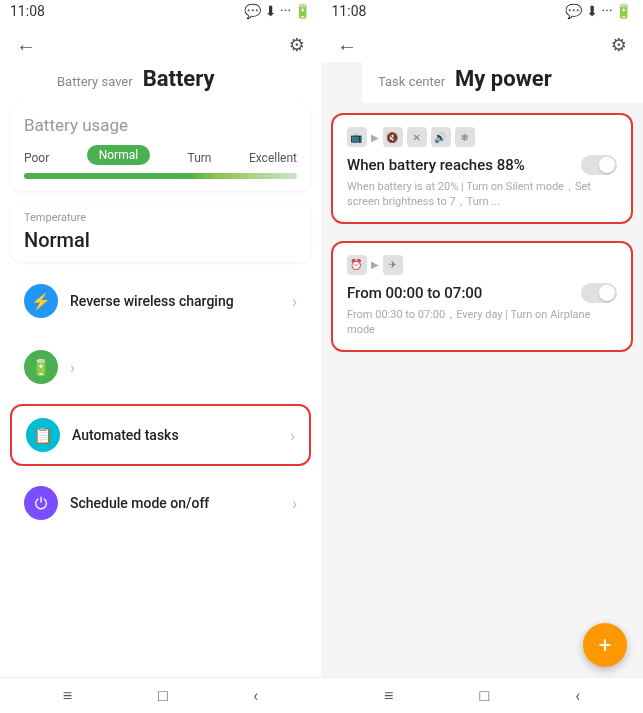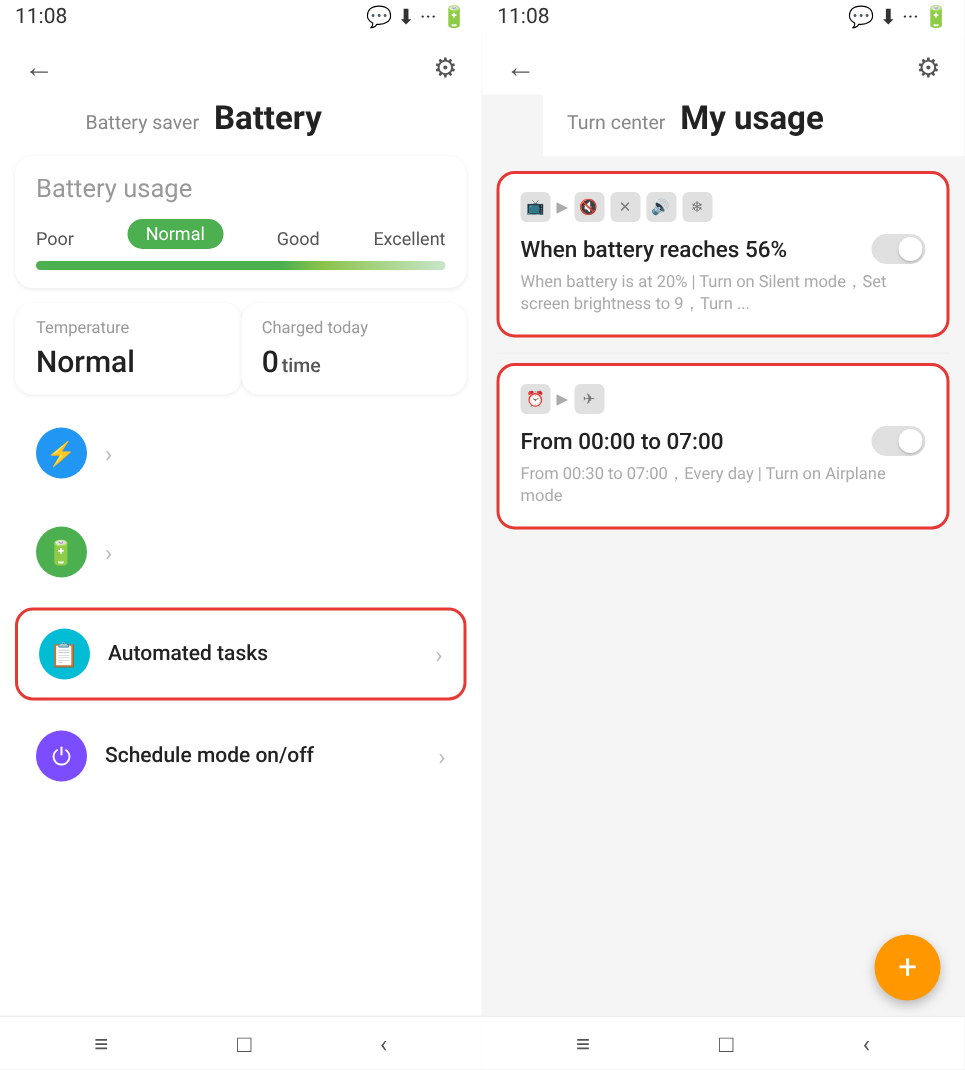--- a/index.html
+++ b/index.html
@@ -372,42 +372,37 @@
     <div class="panel-title-row">
       <span class="panel-title-small">Battery saver</span>
       <span class="panel-title-big">Battery</span>
     </div>
 
     <div class="battery-card">
       <div class="battery-card-label">Battery usage</div>
       <div class="battery-levels">
         <div class="level-item">Poor</div>
         <div class="level-item active">Normal</div>
-        <div class="level-item">Good</div>
+        <div class="level-item">Turn</div>
         <div class="level-item">Excellent</div>
       </div>
       <div class="battery-bar-container"></div>
     </div>
 
     <div class="stats-row">
       <div class="stat-card">
         <div class="stat-label">Temperature</div>
         <div class="stat-value">Normal</div>
       </div>
-      <div class="stat-card">
-        <div class="stat-label">Charged today</div>
-        <div class="stat-value">
-          <span>0</span><span class="stat-unit">time</span>
-        </div>
-      </div>
     </div>
 
     <div class="menu-section">
       <div class="menu-item">
         <div class="menu-icon icon-blue">⚡</div>
+        <span class="menu-item-label">Reverse wireless charging</span>
         <span class="chevron">›</span>
       </div>
       <div class="menu-item">
         <div class="menu-icon icon-green">🔋</div>
         <span class="chevron">›</span>
       </div>
       <div class="menu-item highlighted">
         <div class="menu-icon icon-cyan">📋</div>
         <span class="menu-item-label">Automated tasks</span>
         <span class="chevron">›</span>
@@ -430,42 +425,42 @@
   </div>
 
   <div class="right-wrapper">
     <div class="right-panel">
 
       <div class="panel-header">
         <span class="back-btn">←</span>
         <span class="gear-btn">⚙</span>
       </div>
       <div class="panel-title-row">
-        <span class="panel-title-small">Turn center</span>
-        <span class="panel-title-big">My usage</span>
+        <span class="panel-title-small">Task center</span>
+        <span class="panel-title-big">My power</span>
       </div>
 
       <div class="right-panel-bg">
 
         <div class="task-card">
           <div class="task-icons-row">
             <div class="task-mini-icon">📺</div>
             <span class="task-arrow">▶</span>
             <div class="task-mini-icon">🔇</div>
             <div class="task-mini-icon">✕</div>
             <div class="task-mini-icon">🔊</div>
             <div class="task-mini-icon">❄</div>
           </div>
           <div class="task-title-row">
-            <span class="task-title">When battery reaches 56%</span>
+            <span class="task-title">When battery reaches 88%</span>
             <div class="toggle">
               <div class="toggle-knob"></div>
             </div>
           </div>
-          <div class="task-desc">When battery is at 20% | Turn on Silent mode，Set screen brightness to 9，Turn ...</div>
+          <div class="task-desc">When battery is at 20% | Turn on Silent mode，Set screen brightness to 7，Turn ...</div>
         </div>
 
         <div class="divider"></div>
 
         <div class="task-card">
           <div class="task-icons-row">
             <div class="task-mini-icon">⏰</div>
             <span class="task-arrow">▶</span>
             <div class="task-mini-icon">✈</div>
           </div>

